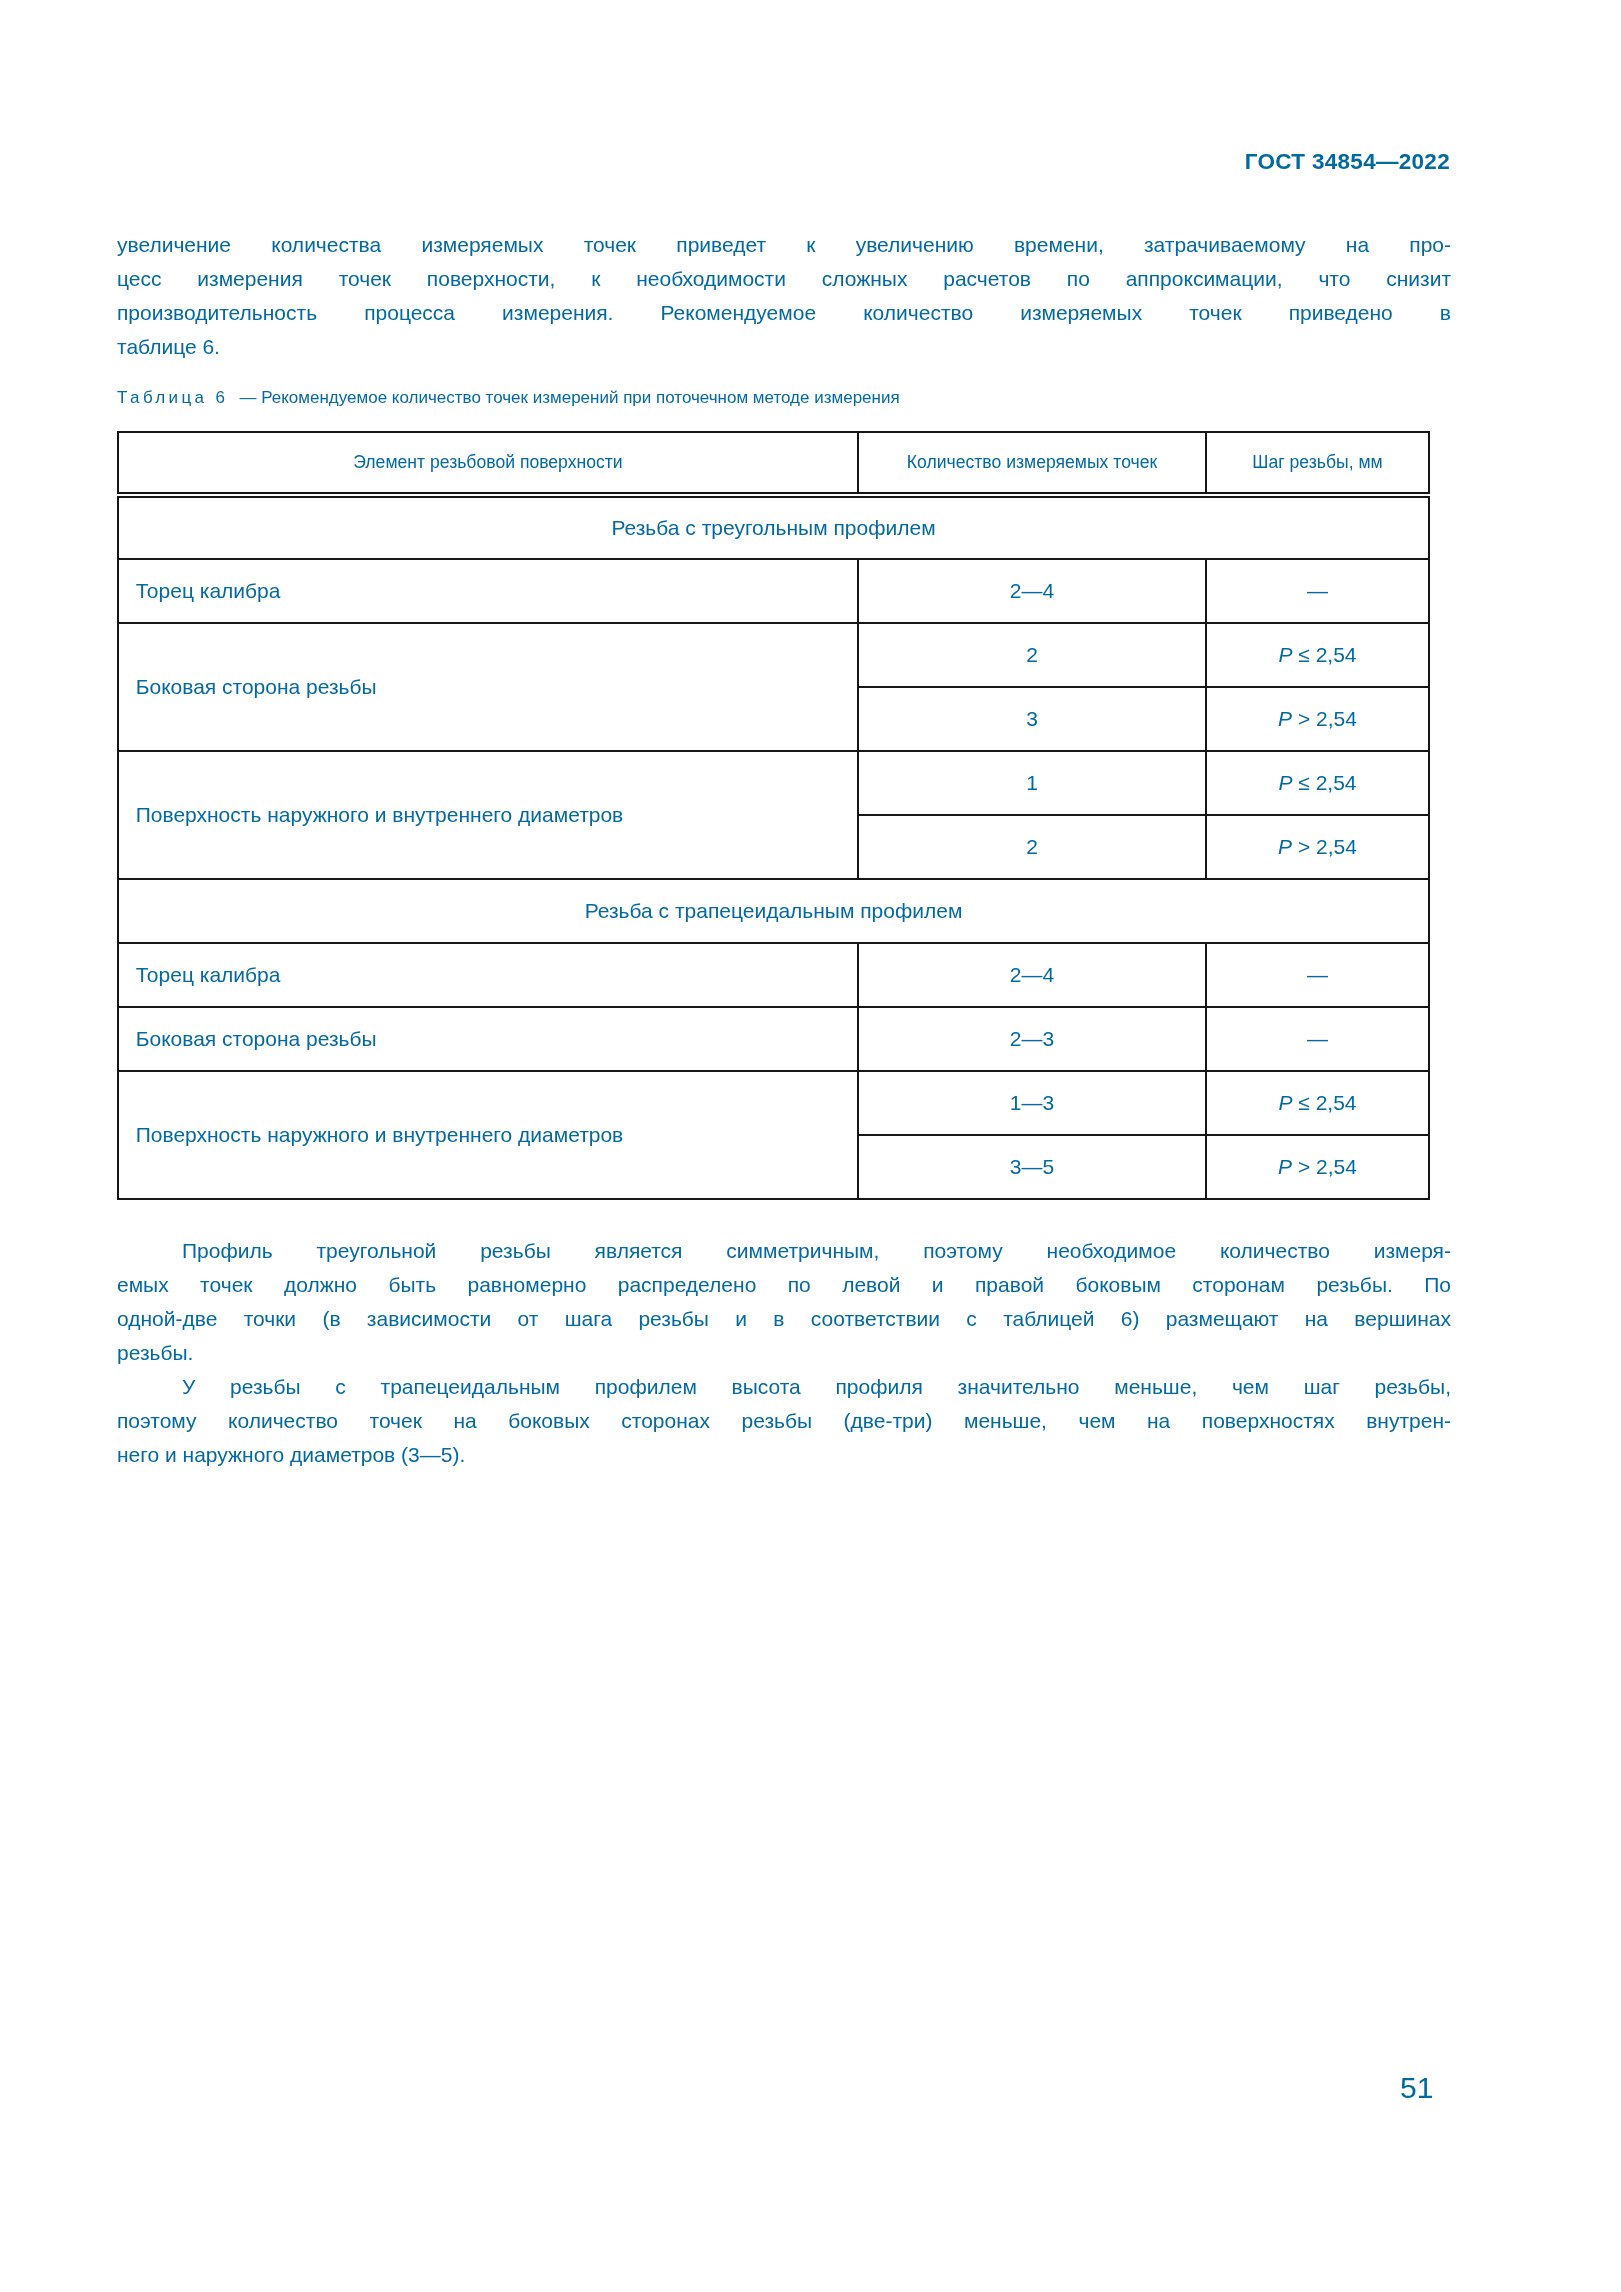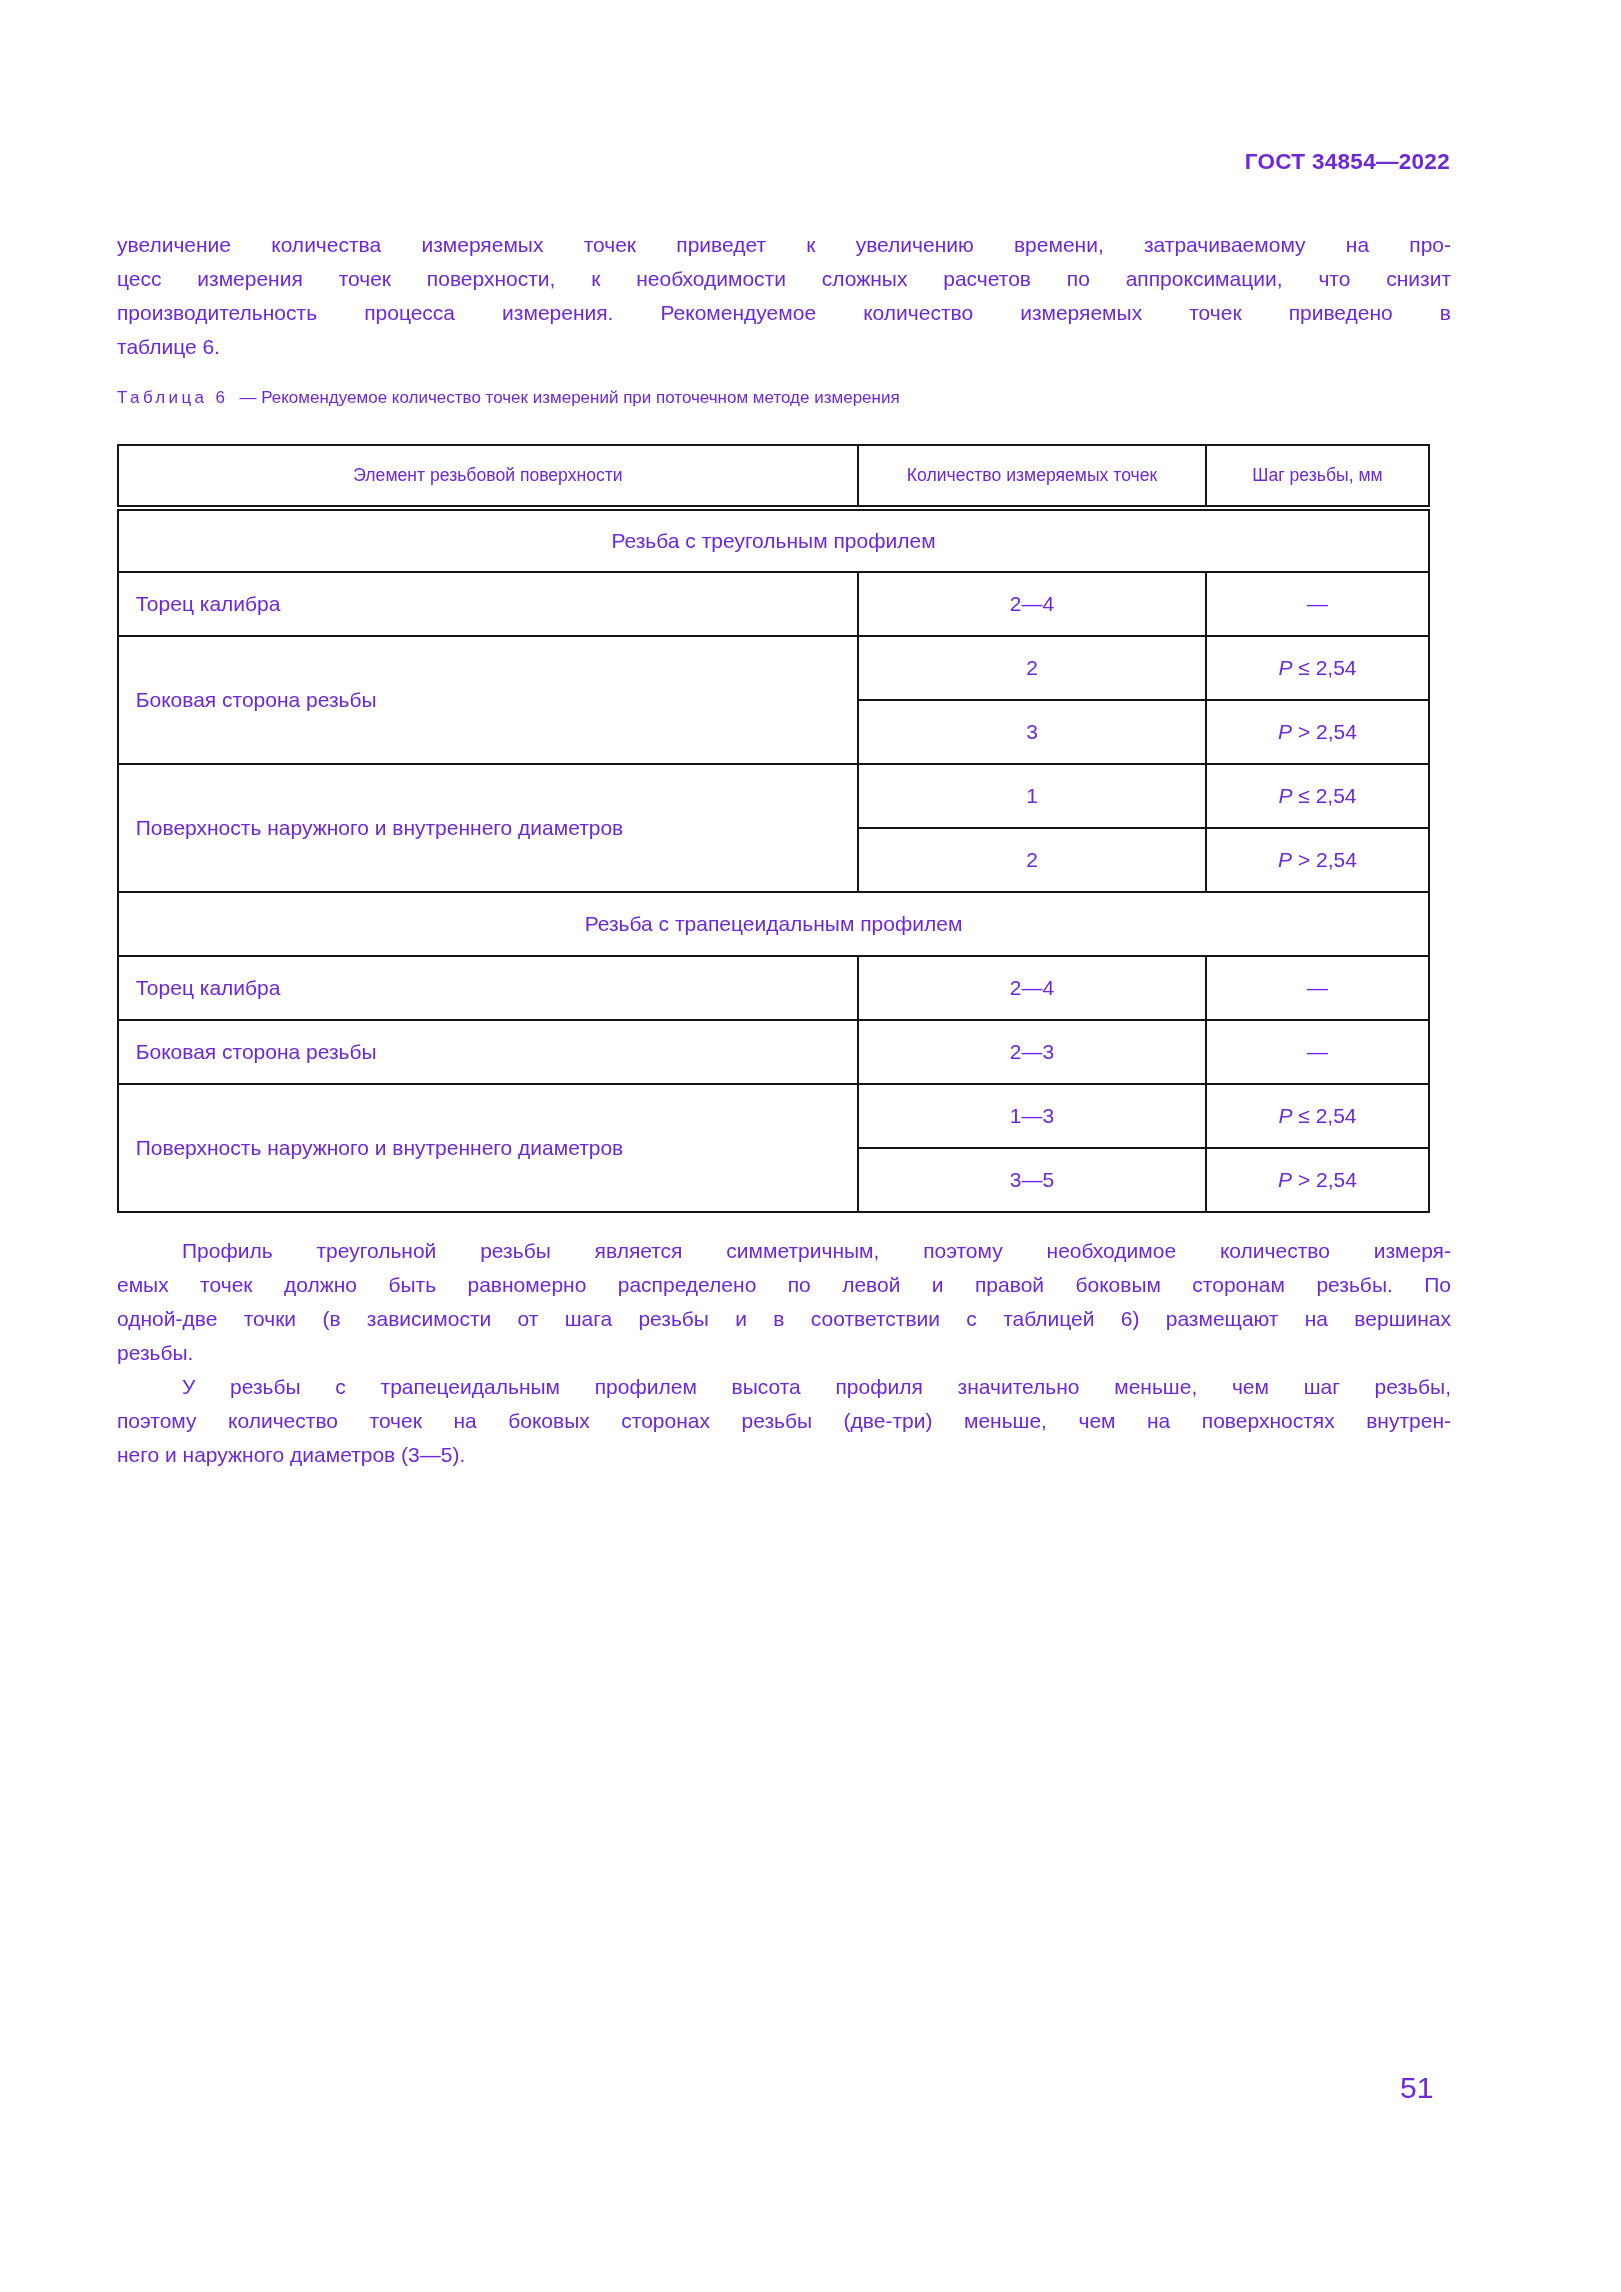--- a/index.html
+++ b/index.html
@@ -1,20 +1,20 @@
 <!DOCTYPE html>
 <html lang="ru"><head>
 <meta charset="utf-8">
 <style>
   html,body { margin:0; padding:0; background:#ffffff; }
   .page {
     position:relative;
     width:1621px; height:2293px;
     background:#ffffff;
-    color:#6d28d9;
+    color:#0369a1;
     font-family:"Liberation Sans","DejaVu Sans",sans-serif;
     overflow:hidden;
   }
   .doc-code {
     position:absolute; top:149px; right:171px;
     font-size:22.5px; font-weight:bold; letter-spacing:0.3px;
   }
   .para {
     position:absolute; left:117px; width:1334px;
     font-size:21px; line-height:34px;
@@ -23,21 +23,21 @@
   .p23 { top:1234px; }
   .jline { text-align:justify; text-align-last:justify; }
   .lline { text-align:left; }
   .indent { text-indent:65px; }
   .caption {
     position:absolute; top:385px; left:117px; width:1334px;
     font-size:17px; line-height:25.5px;
   }
   .cap-label { letter-spacing:3.4px; margin-right:11px; }
   table.gost {
-    position:absolute; top:444px; left:117px;
+    position:absolute; top:431px; left:117px;
     width:1311px;
     border-collapse:collapse; table-layout:fixed;
     border:2.9px solid #161616;
   }
   .gost th, .gost td {
     border:solid #161616;
     border-width:2px 2.9px;
     vertical-align:middle;
     padding:0;
     overflow:hidden;

